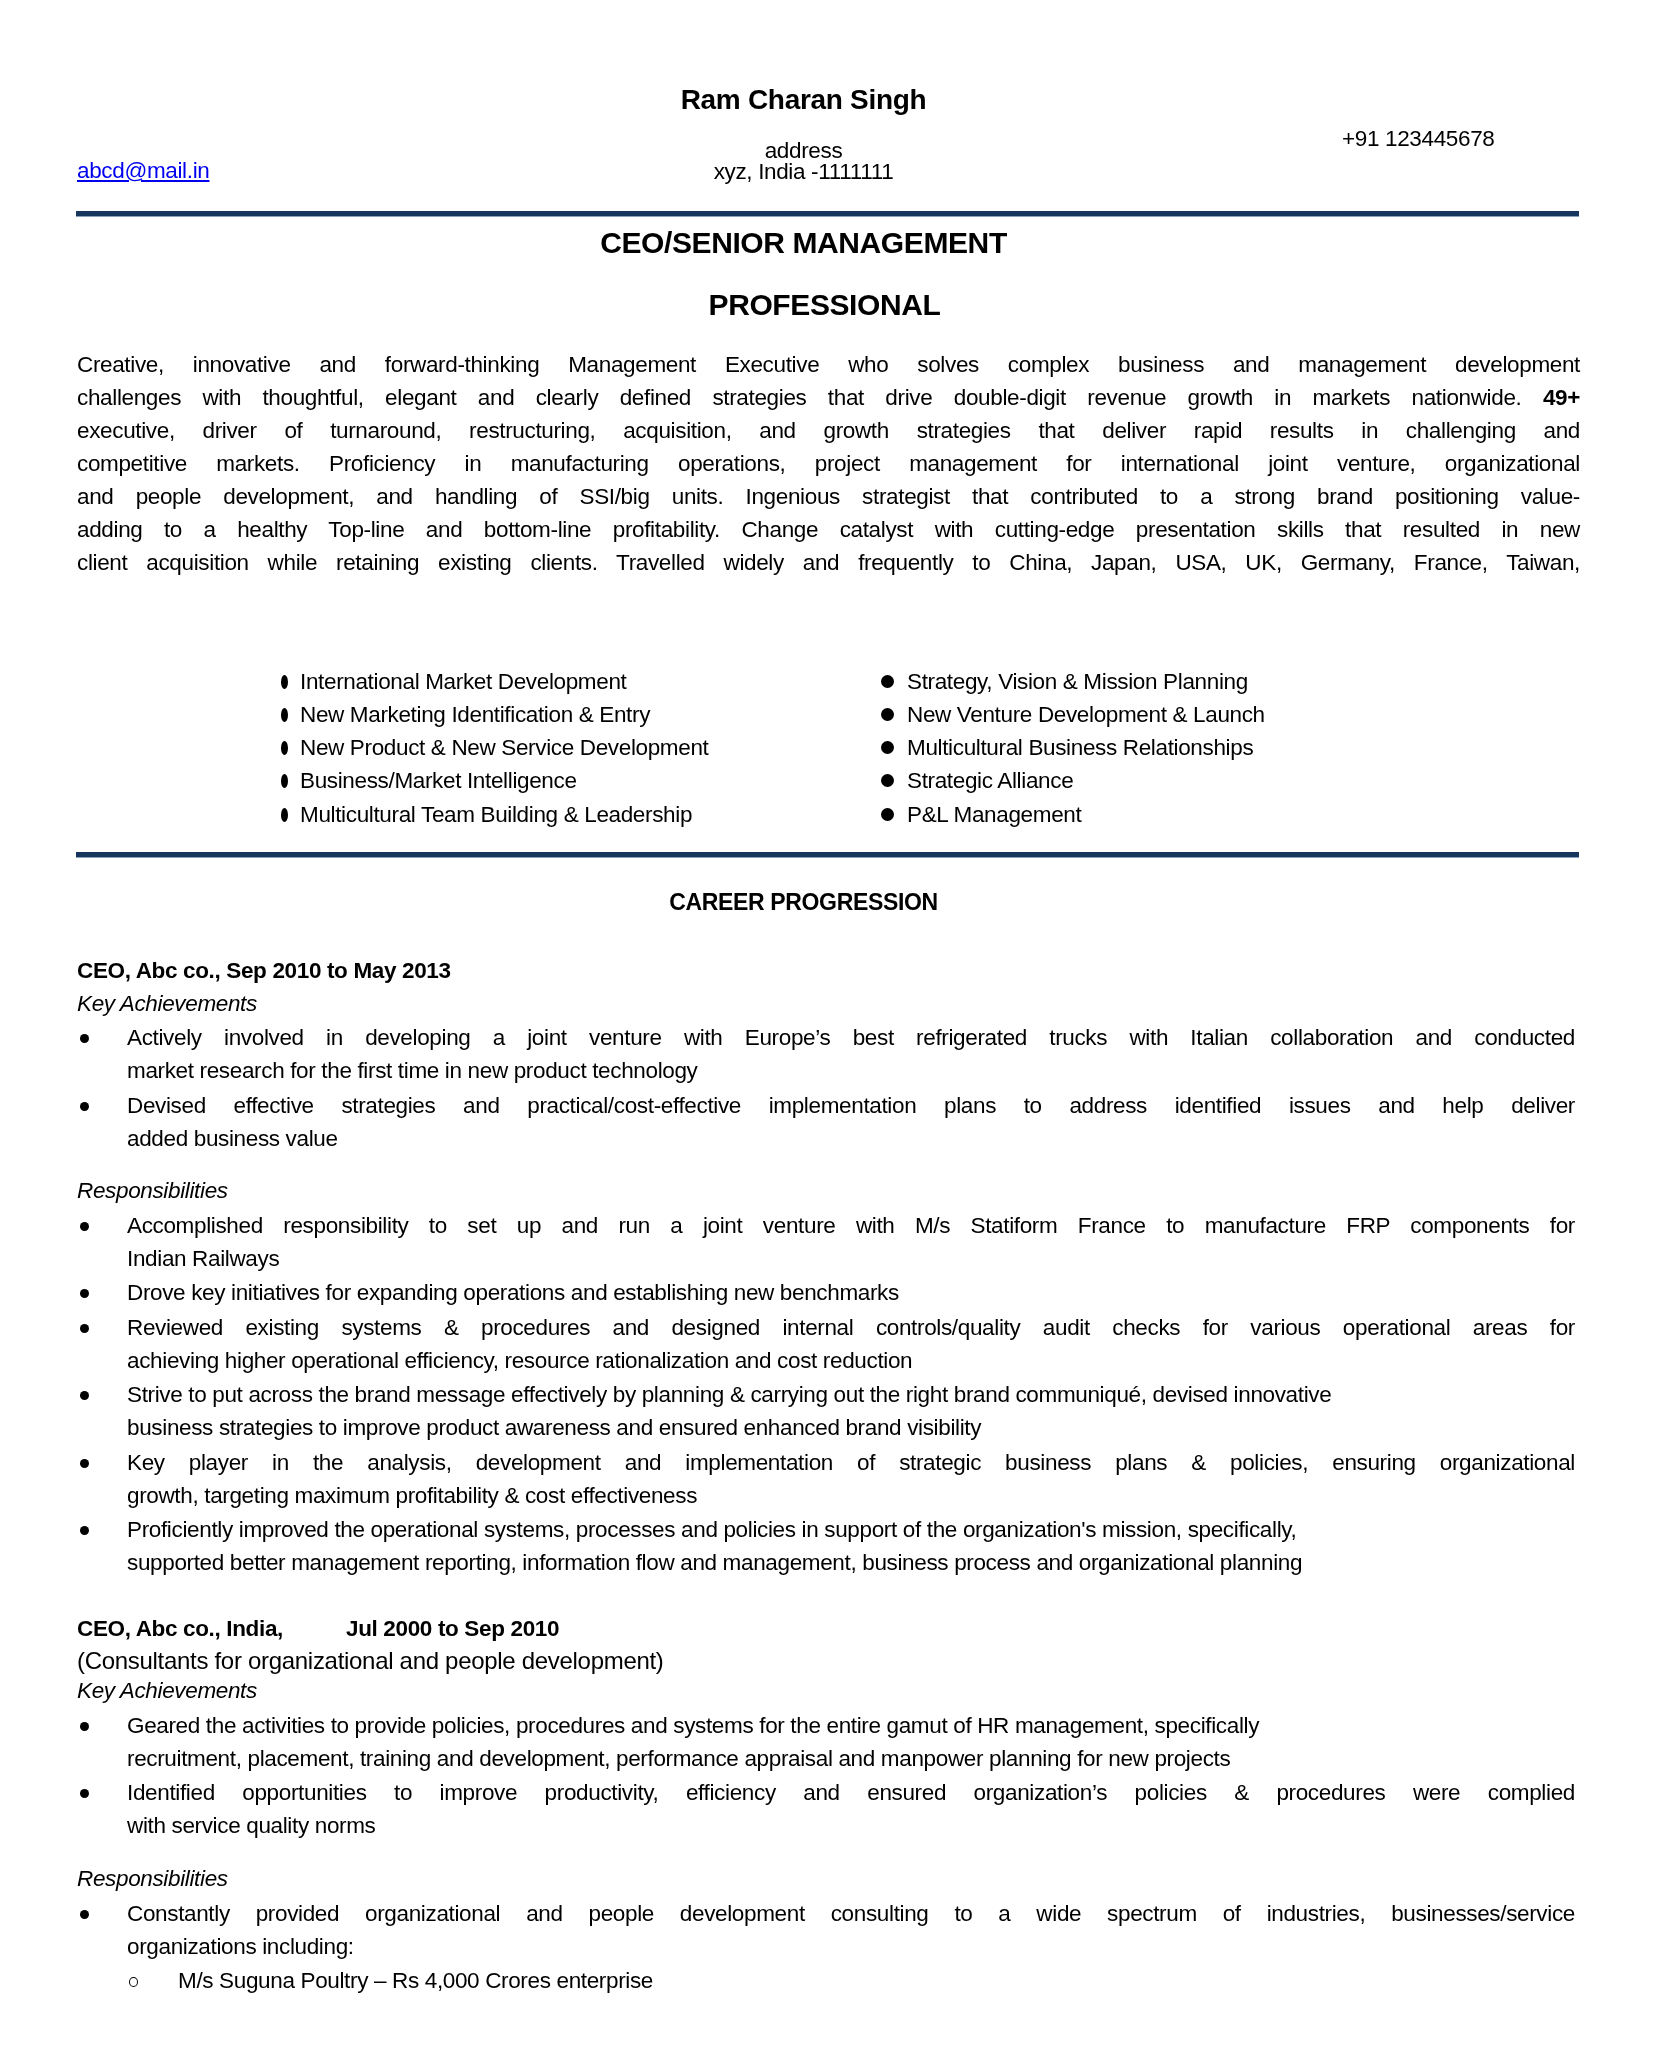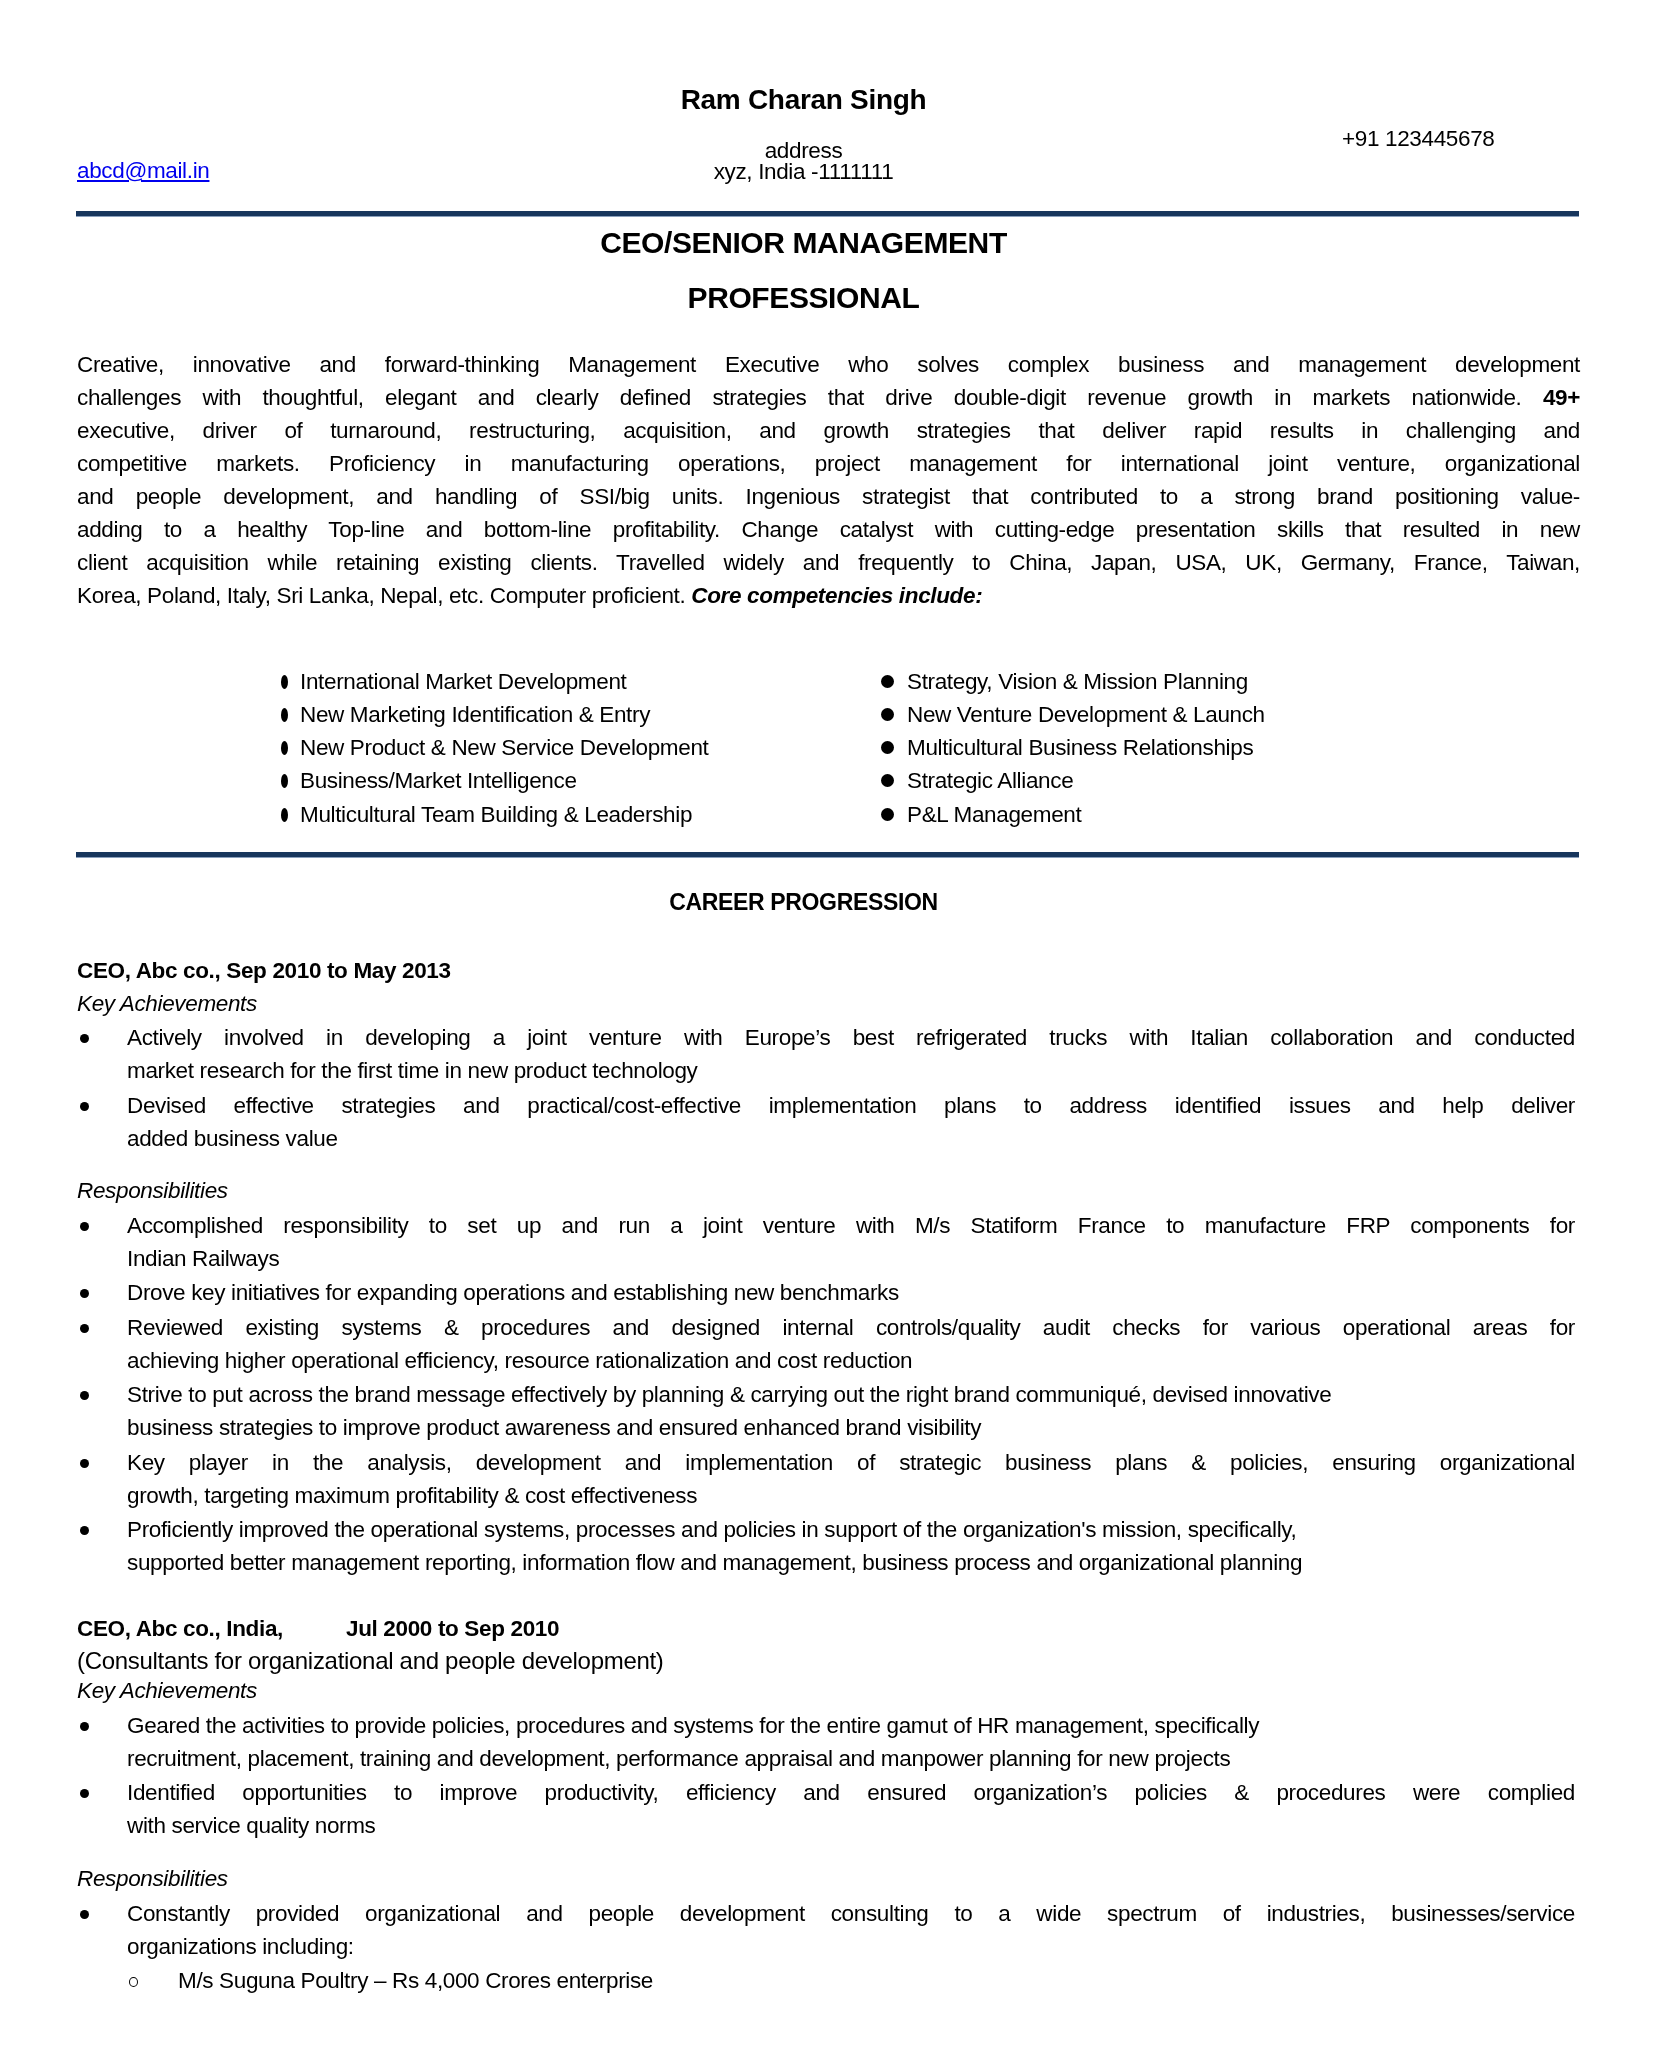--- a/index.html
+++ b/index.html
@@ -30,31 +30,30 @@
 
 <div class="abs center name" style="top:84px;">Ram Charan Singh</div>
 <a class="abs txt email" style="left:77px; top:108px;margin-top:46px;">abcd@mail.in</a>
 <div class="abs txt center" style="top:120px;margin-top:14px;">address</div>
 <div class="abs txt" style="left:1342px; top:122px;">+91 123445678</div>
 <div class="abs txt center" style="top:155px;">xyz, India -1111111</div>
 
 <div class="rule" style="top:211px;"></div>
 
 <div class="abs center title" style="top:226px;">CEO/SENIOR MANAGEMENT</div>
-<div class="abs center title" style="top:281px;">PROFESSIONAL</div>
+<div class="abs center title" style="top:288px;margin-left:21px;">PROFESSIONAL</div>
 
 <div class="para txt" style="top:348px;">
   <span class="pline">Creative, innovative and forward-thinking Management Executive who solves complex business and management development</span>
   <span class="pline"><span>challenges with thoughtful, elegant and clearly defined strategies that drive double-digit revenue growth in markets nationwide.</span> <b>49+</b></span>
   <span class="pline">executive, driver of turnaround, restructuring, acquisition, and growth strategies that deliver rapid results in challenging and</span>
   <span class="pline">competitive markets. Proficiency in manufacturing operations, project management for international joint venture, organizational</span>
   <span class="pline">and people development, and handling of SSI/big units. Ingenious strategist that contributed to a strong brand positioning value-</span>
   <span class="pline">adding to a healthy Top-line and bottom-line profitability. Change catalyst with cutting-edge presentation skills that resulted in new</span>
   <span class="pline">client acquisition while retaining existing clients. Travelled widely and frequently to China, Japan, USA, UK, Germany, France, Taiwan,</span>
-  <span class="pline last"><span>Korea, Poland, Italy, Sri Lanka, Nepal, etc. Computer proficient.</span> <b><i>Core competencies include:</i></b></span>
 </div>
 
 <div>
   <span class="comp-bullet-ell" style="left:281px; top:675px;"></span>
   <div class="abs txt" style="left:300px; top:665px;">International Market Development</div>
   <span class="comp-bullet-ell" style="left:281px; top:708px;"></span>
   <div class="abs txt" style="left:300px; top:698px;">New Marketing Identification &amp; Entry</div>
   <span class="comp-bullet-ell" style="left:281px; top:741px;"></span>
   <div class="abs txt" style="left:300px; top:731px;">New Product &amp; New Service Development</div>
   <span class="comp-bullet-ell" style="left:281px; top:774px;"></span>

